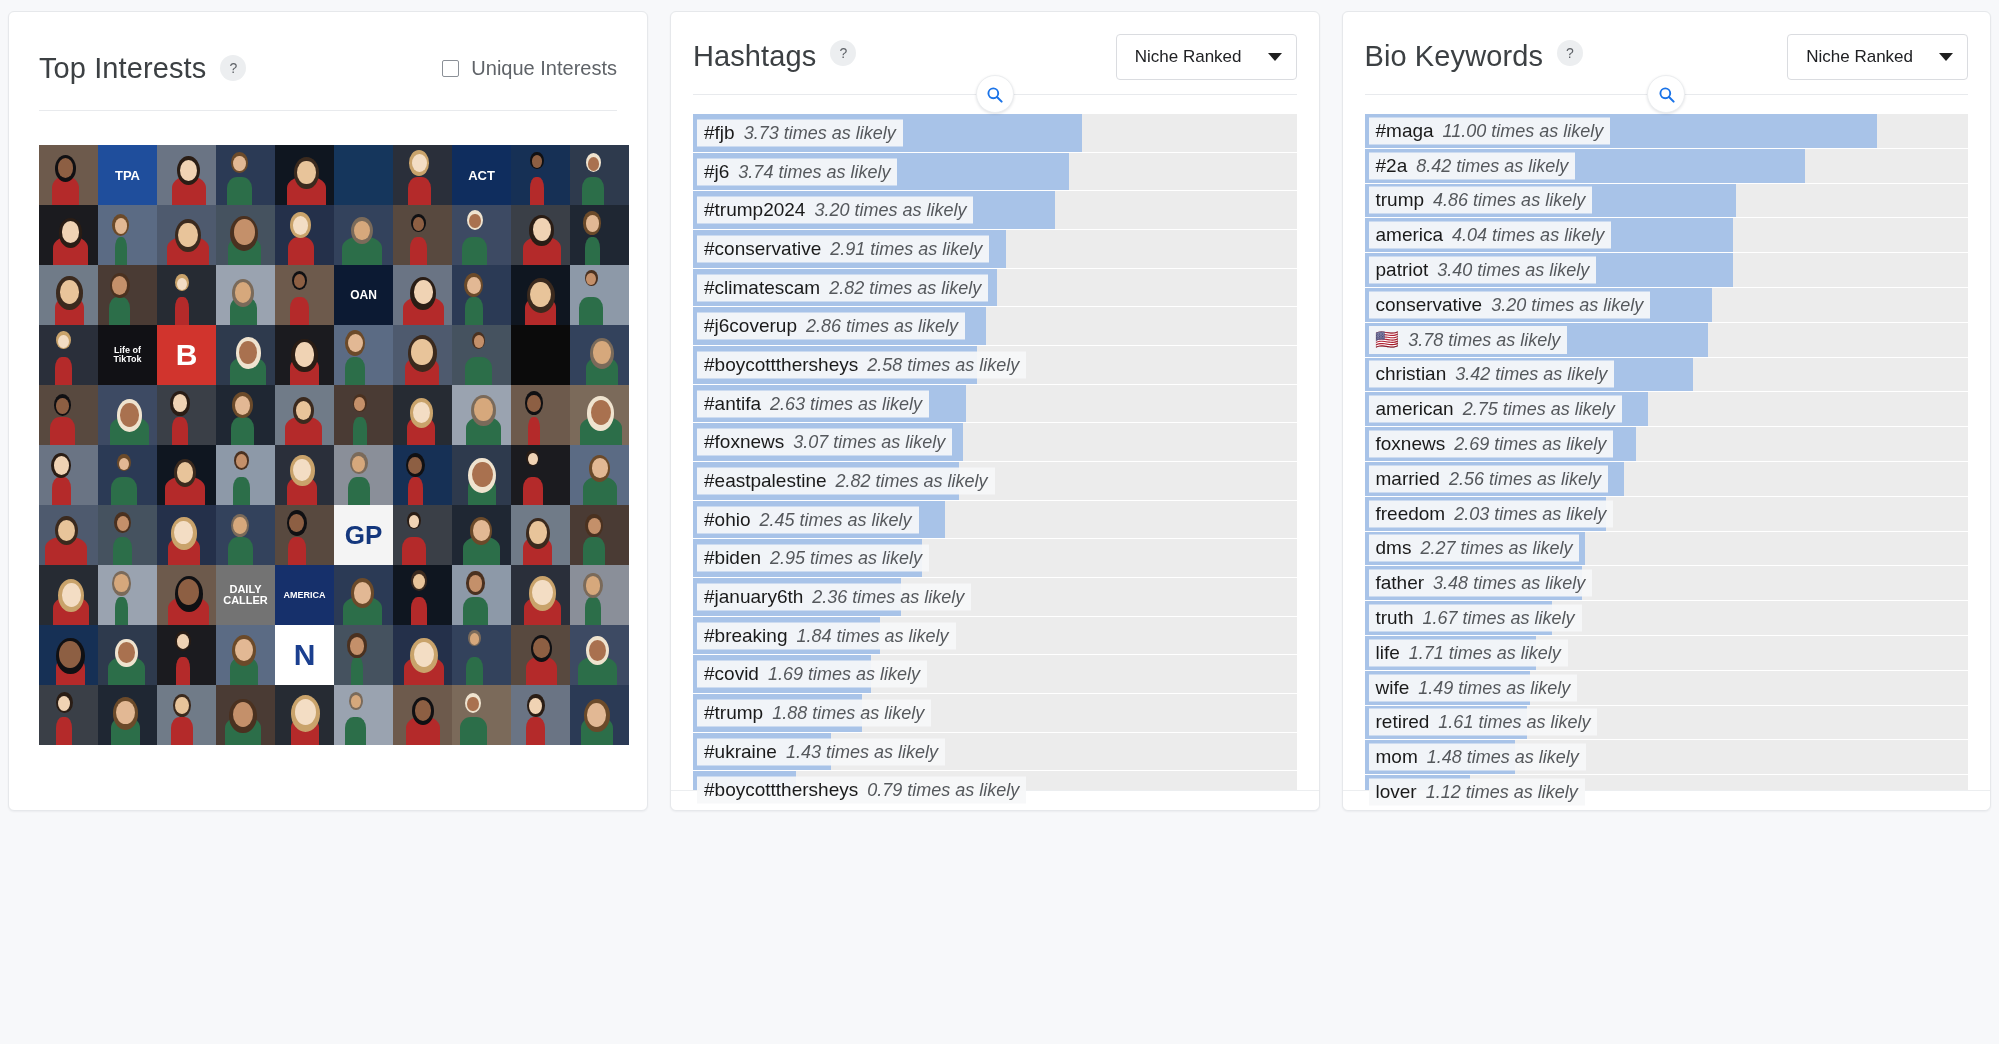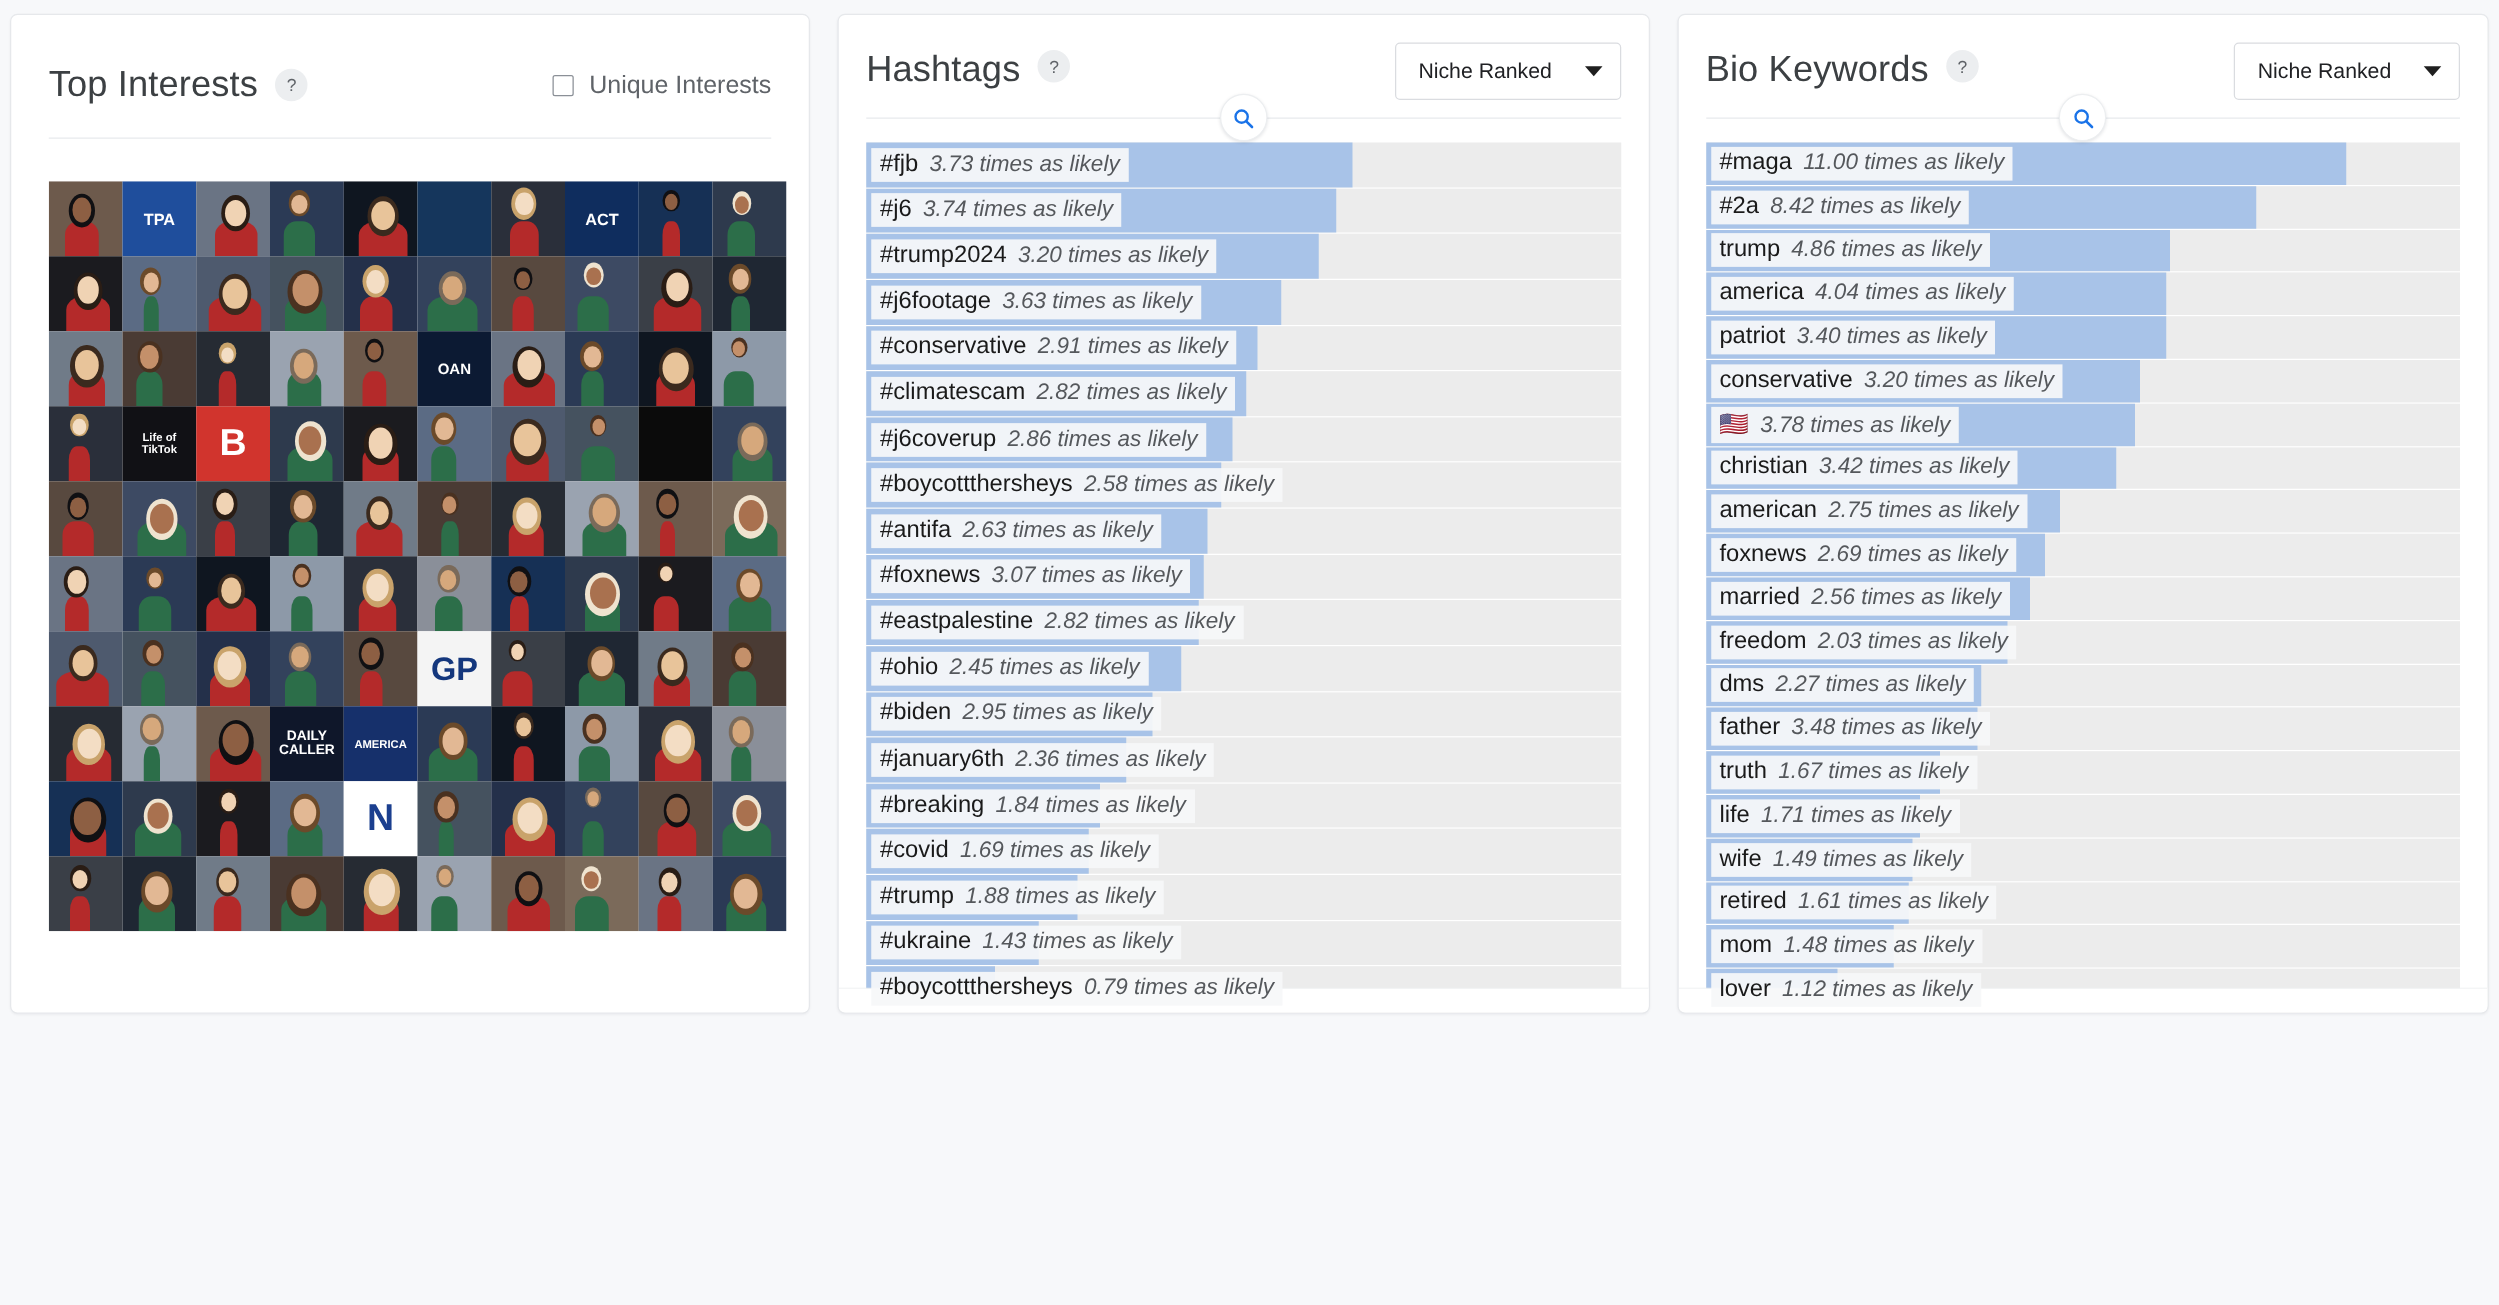--- a/index.html
+++ b/index.html
@@ -588,21 +588,21 @@
           <div class="tile" style="background: rgb(154, 163, 176);">
             <div class="body" style="background: rgb(44, 110, 73); width: 21%; height: 46%; left: 29.5752%; bottom: 0px;"></div>
             <div class="head" style="background: rgb(122, 106, 90); width: 33%; height: 41.25%; left: 23.5752%; top: 9.81344%;"></div>
             <div class="head" style="background: rgb(214, 168, 124); width: 24.42%; height: 29.7924%; left: 27.8652%; top: 15.8134%;"></div>
           </div>
           <div class="tile" style="background: rgb(109, 90, 76);">
             <div class="body" style="background: rgb(180, 42, 42); width: 70%; height: 46%; left: 18.676%; bottom: 0px;"></div>
             <div class="head" style="background: rgb(16, 16, 19); width: 48%; height: 60%; left: 29.676%; top: 17.8536%;"></div>
             <div class="head" style="background: rgb(141, 95, 67); width: 35.52%; height: 43.3344%; left: 35.916%; top: 23.8536%;"></div>
           </div>
-          <div class="tile" style="background: #0f172a;">
+          <div class="tile" style="background: #737373;">
             <div class="logo" style="color: rgb(255, 255, 255); font-size: 11px; white-space: pre;">DAILY
 CALLER</div>
           </div>
           <div class="tile" style="background: rgb(22, 48, 107);">
             <div class="logo" style="color: rgb(255, 255, 255); font-size: 9px; white-space: pre;">AMERICA</div>
           </div>
           <div class="tile" style="background: rgb(43, 58, 85);">
             <div class="body" style="background: rgb(44, 110, 73); width: 67%; height: 46%; left: 15.0406%; bottom: 0px;"></div>
             <div class="head" style="background: rgb(107, 74, 42); width: 40%; height: 50%; left: 28.5406%; top: 22.2909%;"></div>
             <div class="head" style="background: rgb(226, 184, 148); width: 29.6%; height: 36.112%; left: 33.7406%; top: 28.2909%;"></div>
@@ -759,27 +759,20 @@
           <div class="bar-label">
             <span class="bar-key">#j6</span>
             <span class="bar-val">3.74 times as likely</span>
           </div>
         </div>
         <div class="bar-row">
           <div class="bar-fill" style="width: 60%; background: rgb(168, 195, 232);"></div>
           <div class="bar-label">
             <span class="bar-key">#trump2024</span>
             <span class="bar-val">3.20 times as likely</span>
-          </div>
-        </div>
-        <div class="bar-row">
-          <div class="bar-fill" style="width: 55%; background: rgb(168, 195, 232);"></div>
-          <div class="bar-label">
-            <span class="bar-key">#j6footage</span>
-            <span class="bar-val">3.63 times as likely</span>
           </div>
         </div>
         <div class="bar-row">
           <div class="bar-fill" style="width: 51.8%; background: rgb(168, 195, 232);"></div>
           <div class="bar-label">
             <span class="bar-key">#conservative</span>
             <span class="bar-val">2.91 times as likely</span>
           </div>
         </div>
         <div class="bar-row">

